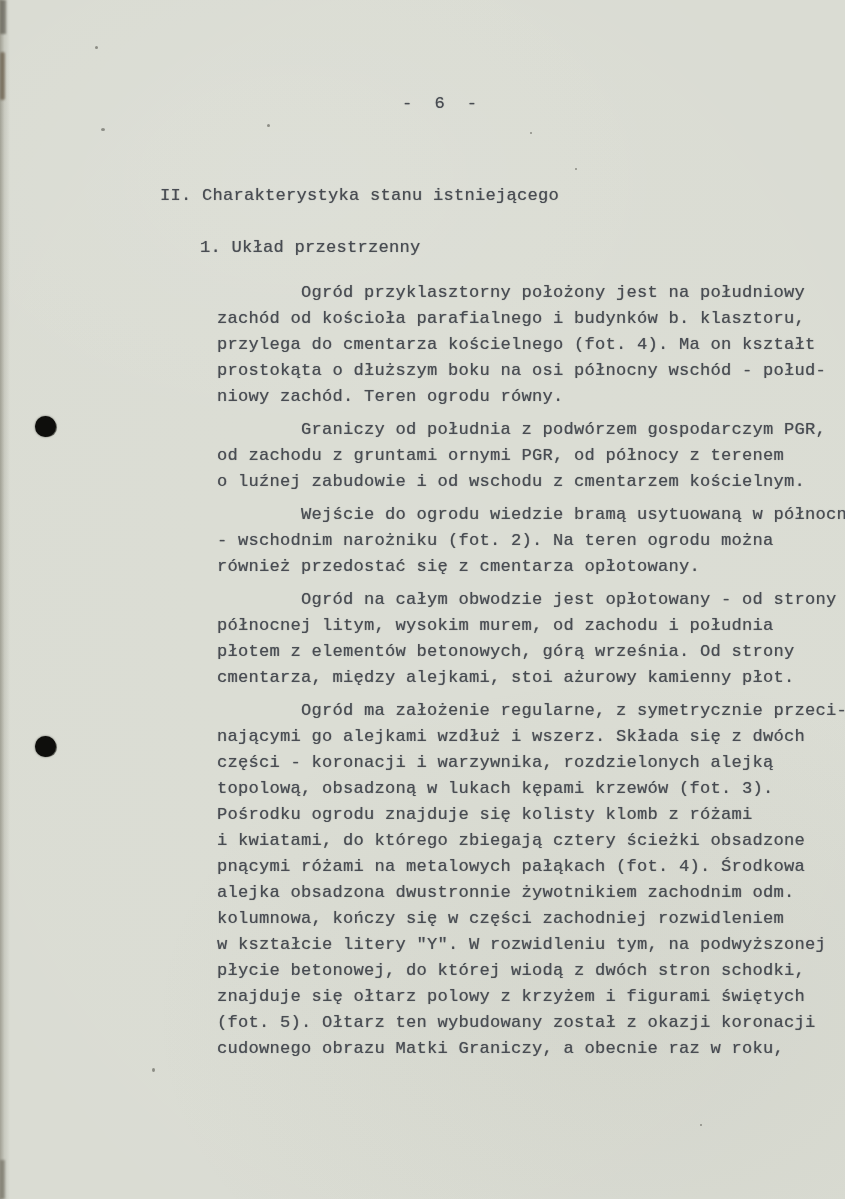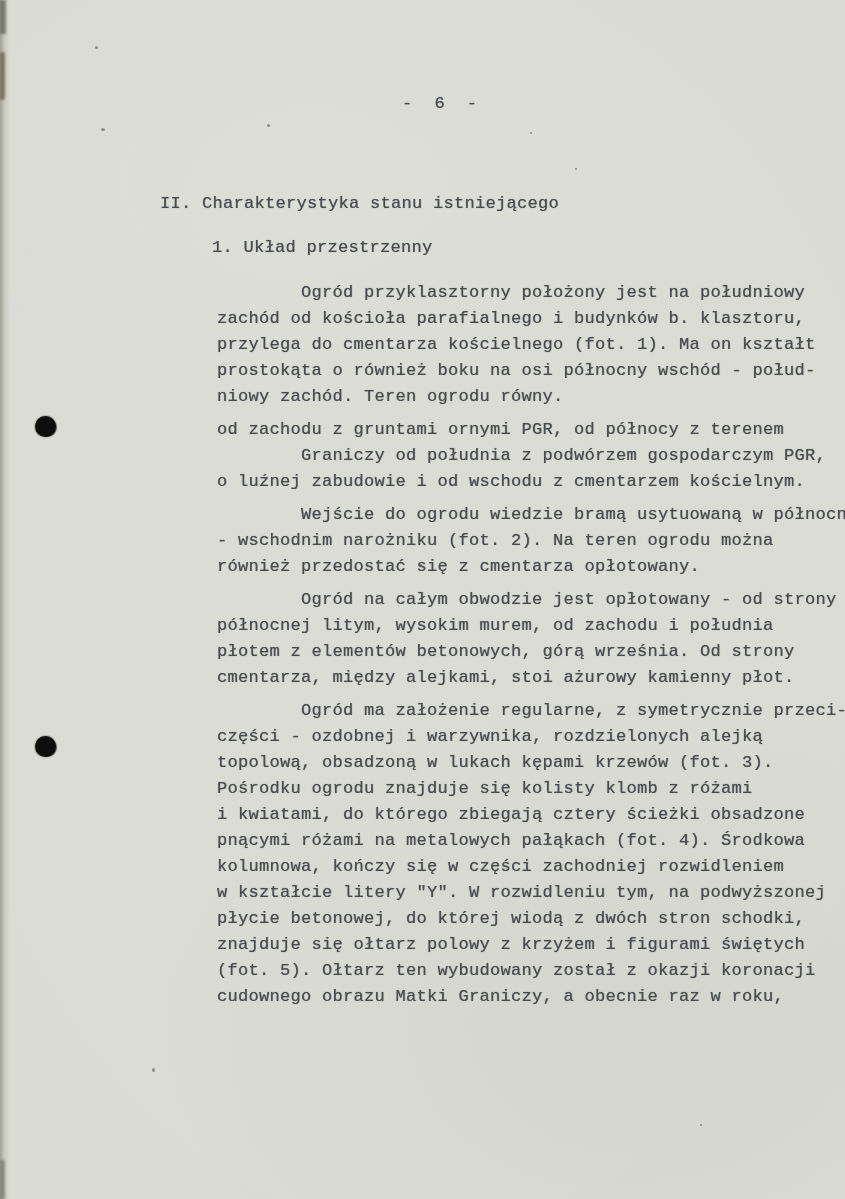--- a/index.html
+++ b/index.html
@@ -34,26 +34,25 @@
     top: 94px;
     left: 402px;
     letter-spacing: 6px;
     white-space: pre;
   }
   .heading {
     position: absolute;
     top: 186px;
     left: 160px;
     white-space: pre;
-    margin-top: 8px;
   }
   .subheading {
     position: absolute;
     top: 238px;
-    left: 212px;
+    left: 200px;
     white-space: pre;
   }
   .body-text {
     position: absolute;
     top: 280px;
     left: 200px;
     width: 640px;
   }
   .para { margin: 0 0 7px 17px; }
   .line {
@@ -143,51 +142,53 @@
 
   <div class="heading typewriter">II. Charakterystyka stanu istniejącego</div>
 
   <div class="subheading typewriter">1. Układ przestrzenny</div>
 
   <div class="body-text typewriter">
 
     <div class="para">
       <div class="line first">Ogród przyklasztorny położony jest na południowy</div>
       <div class="line">zachód od kościoła parafialnego i budynków b. klasztoru,</div>
-      <div class="line">przylega do cmentarza kościelnego (fot. 1). Ma on kształt</div>
-      <div class="line">prostokąta o również boku na osi północny wschód - połud-</div>
+      <div class="line">przylega do cmentarza kościelnego (fot. 4). Ma on kształt</div>
+      <div class="line">prostokąta o dłuższym boku na osi północny wschód - połud-</div>
       <div class="line">niowy zachód. Teren ogrodu równy.</div>
     </div>
 
     <div class="para">
+      <div class="line first">Graniczy od południa z podwórzem gospodarczym PGR,</div>
       <div class="line">od zachodu z gruntami ornymi PGR, od północy z terenem</div>
-      <div class="line first">Graniczy od południa z podwórzem gospodarczym PGR,</div>
       <div class="line">o luźnej zabudowie i od wschodu z cmentarzem kościelnym.</div>
     </div>
 
     <div class="para">
       <div class="line first">Wejście do ogrodu wiedzie bramą usytuowaną w północno</div>
       <div class="line">- wschodnim narożniku (fot. 2). Na teren ogrodu można</div>
       <div class="line">również przedostać się z cmentarza opłotowany.</div>
     </div>
 
     <div class="para">
       <div class="line first">Ogród na całym obwodzie jest opłotowany - od strony</div>
       <div class="line">północnej litym, wysokim murem, od zachodu i południa</div>
       <div class="line">płotem z elementów betonowych, górą września. Od strony</div>
       <div class="line">cmentarza, między alejkami, stoi ażurowy kamienny płot.</div>
     </div>
 
     <div class="para">
       <div class="line first">Ogród ma założenie regularne, z symetrycznie przeci-</div>
-      <div class="line">części - ozdobnej i warzywnika, rozdzielonych alejką</div>
+      <div class="line">nającymi go alejkami wzdłuż i wszerz. Składa się z dwóch</div>
+      <div class="line">części - koronacji i warzywnika, rozdzielonych alejką</div>
       <div class="line">topolową, obsadzoną w lukach kępami krzewów (fot. 3).</div>
       <div class="line">Pośrodku ogrodu znajduje się kolisty klomb z różami</div>
       <div class="line">i kwiatami, do którego zbiegają cztery ścieżki obsadzone</div>
       <div class="line">pnącymi różami na metalowych pałąkach (fot. 4). Środkowa</div>
+      <div class="line">alejka obsadzona dwustronnie żywotnikiem zachodnim odm.</div>
       <div class="line">kolumnowa, kończy się w części zachodniej rozwidleniem</div>
       <div class="line">w kształcie litery "Y". W rozwidleniu tym, na podwyższonej</div>
       <div class="line">płycie betonowej, do której wiodą z dwóch stron schodki,</div>
       <div class="line">znajduje się ołtarz polowy z krzyżem i figurami świętych</div>
       <div class="line">(fot. 5). Ołtarz ten wybudowany został z okazji koronacji</div>
       <div class="line">cudownego obrazu Matki Graniczy, a obecnie raz w roku,</div>
     </div>
 
   </div>
 </div>

